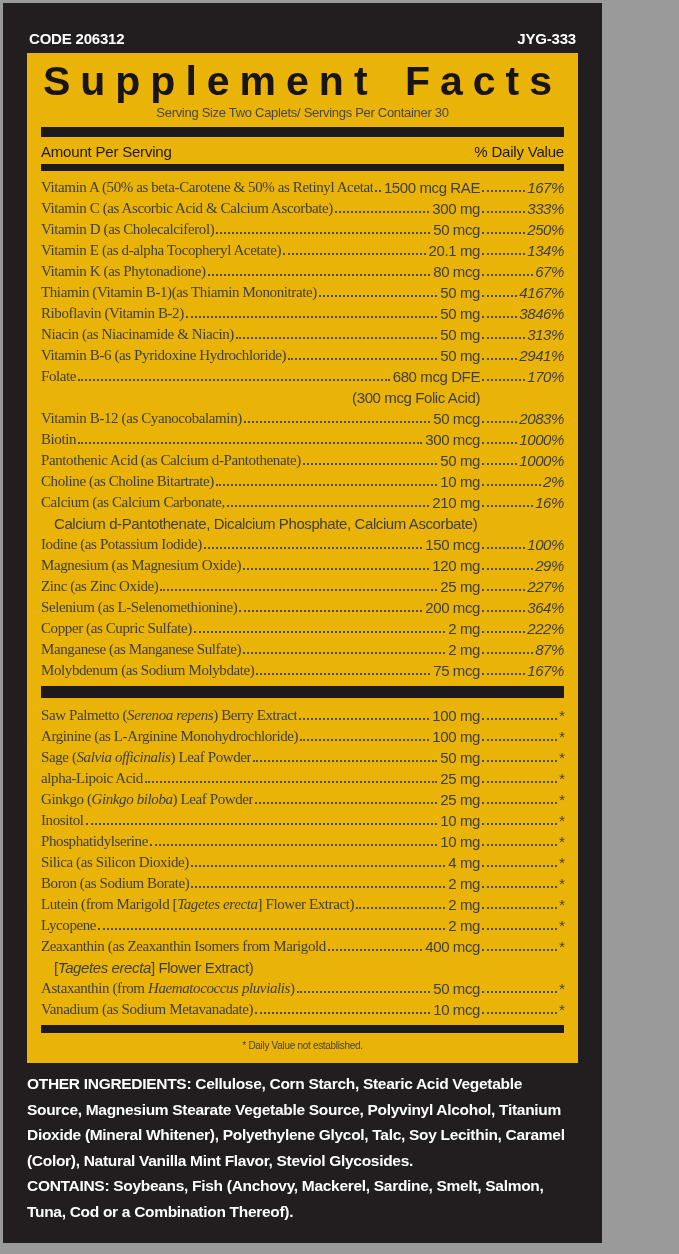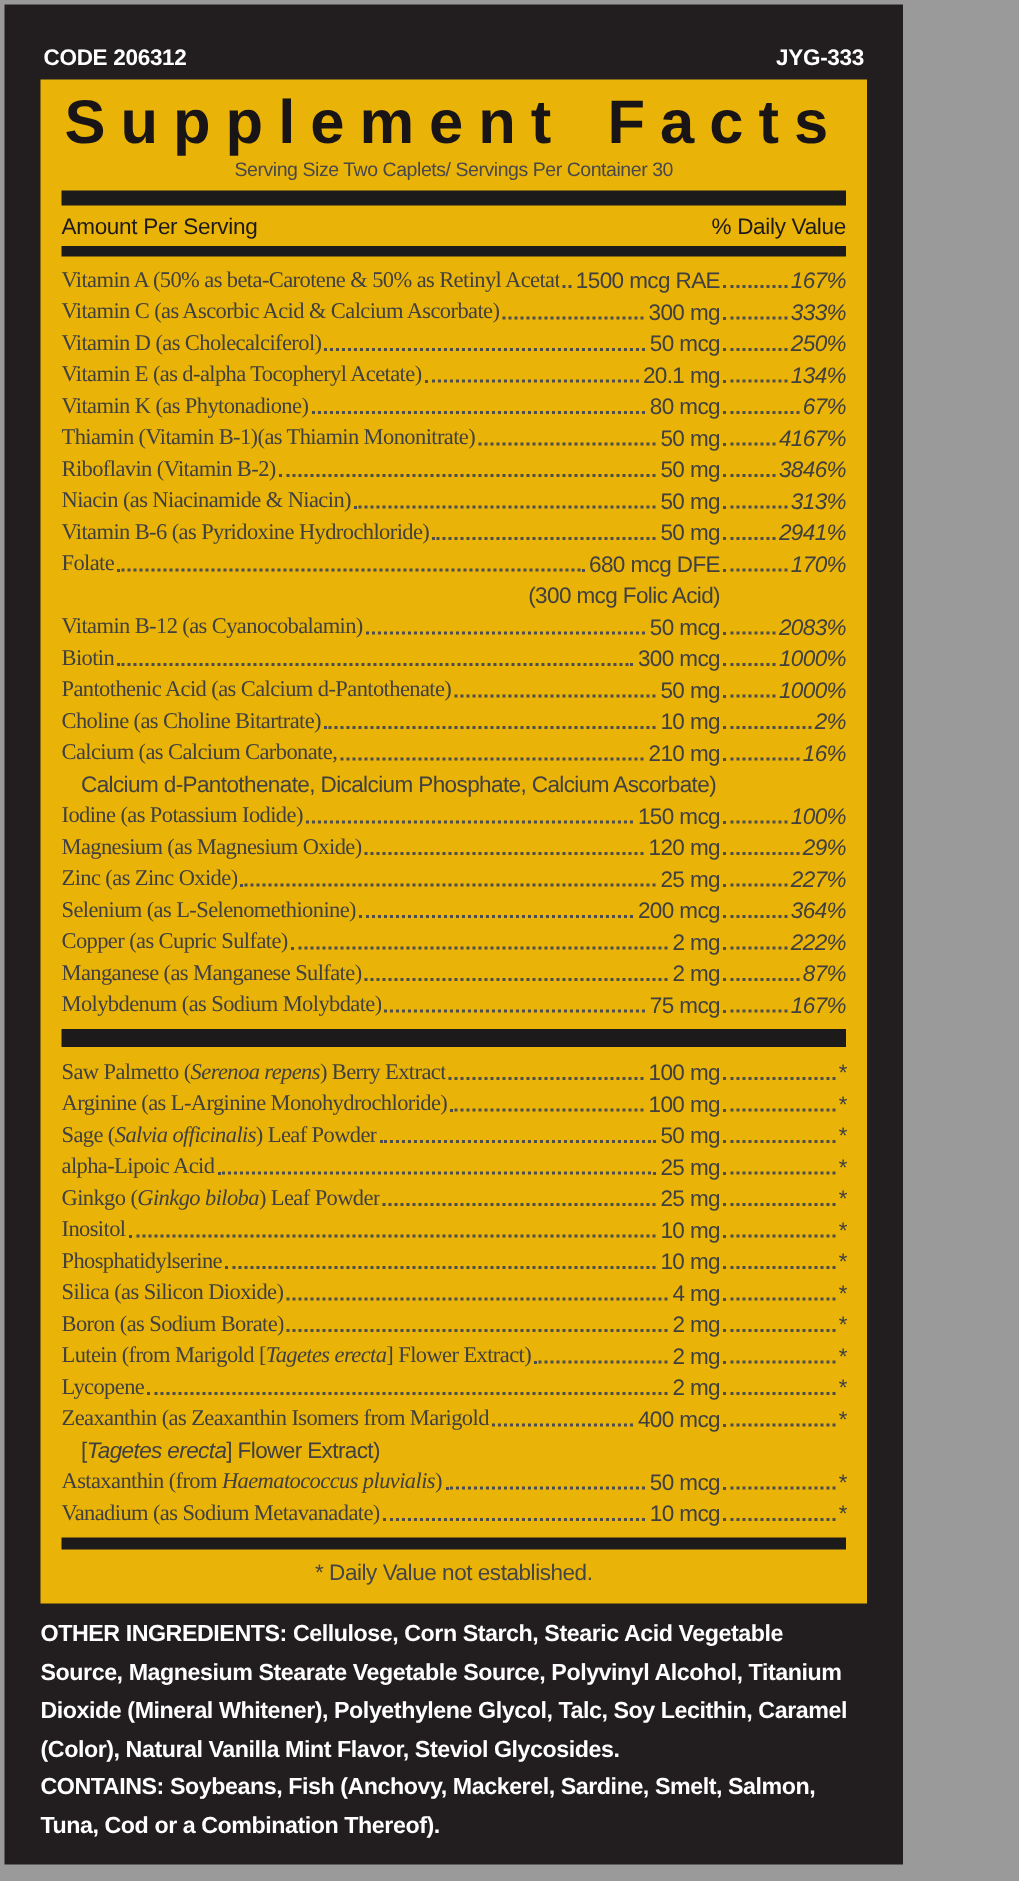--- a/index.html
+++ b/index.html
@@ -22,21 +22,21 @@
   .rows{margin-top:4px;}
   .row{display:flex;align-items:flex-end;height:21px;font-size:15px;letter-spacing:-0.4px;white-space:nowrap;}
   .nm{flex:0 1 auto;overflow:hidden;font-family:Liberation Serif, serif;}
   .dots{flex:1 1 6px;min-width:6px;border-bottom:2px dotted #4d4d4f;margin:0 3px 4px 2px;}
   .nodots{flex:1 1 6px;}
   .amt{flex:0 0 auto;}
   .dvg{flex:0 0 84px;display:flex;align-items:flex-end;font-style:italic;}
   .dvg .dots{margin-right:2px;}
   .dv{flex:0 0 auto;margin-left:auto;}
   .contleft{height:21px;font-size:15px;letter-spacing:-0.4px;padding-left:13px;display:flex;align-items:flex-end;white-space:nowrap;}
-  .footnote{font-size:15px;color:#454547;letter-spacing:-0.3px;margin-top:7px;}
+  .footnote{font-size:10px;color:#454547;letter-spacing:-0.3px;margin-top:7px;}
   
   .ftr{padding:8px 24px 0;color:#fff;font-weight:bold;font-size:15.5px;line-height:25.5px;letter-spacing:-0.3px;}
   i{font-style:italic;}
 </style>
 </head>
 <body>
 
 <div id="label">
 
   <div class="hdr">

